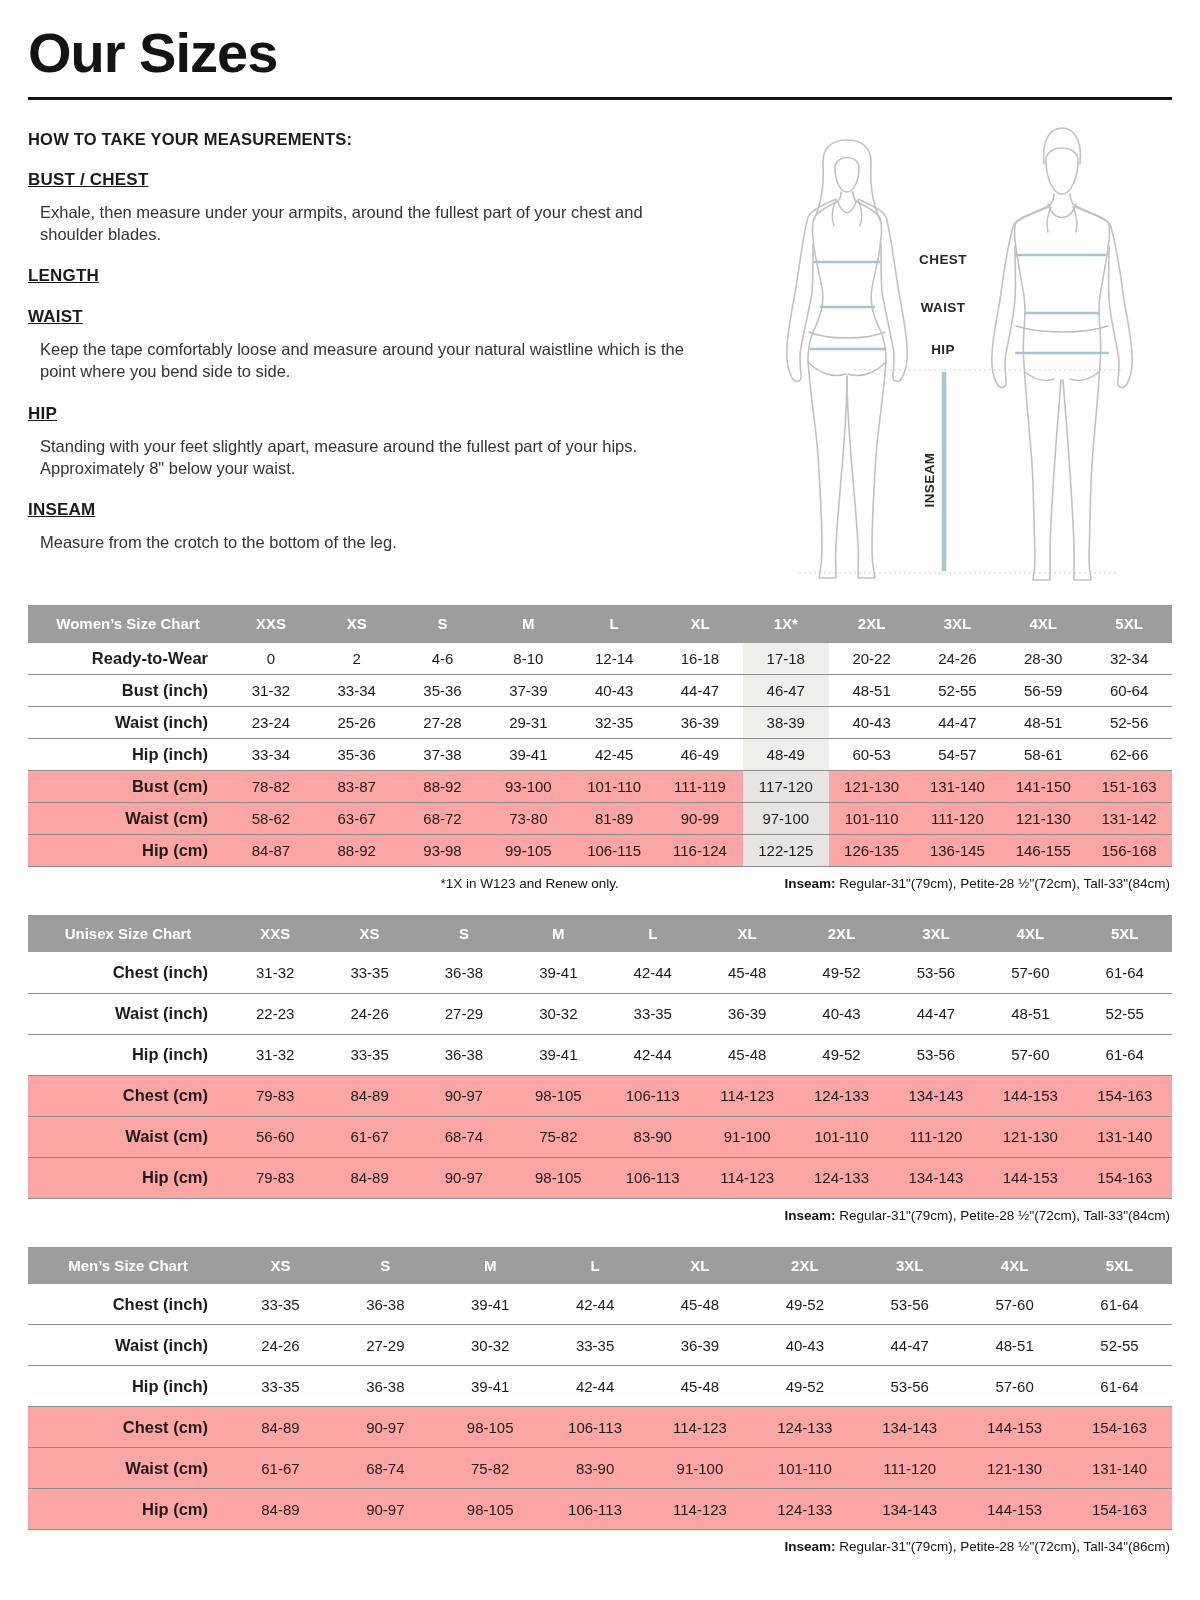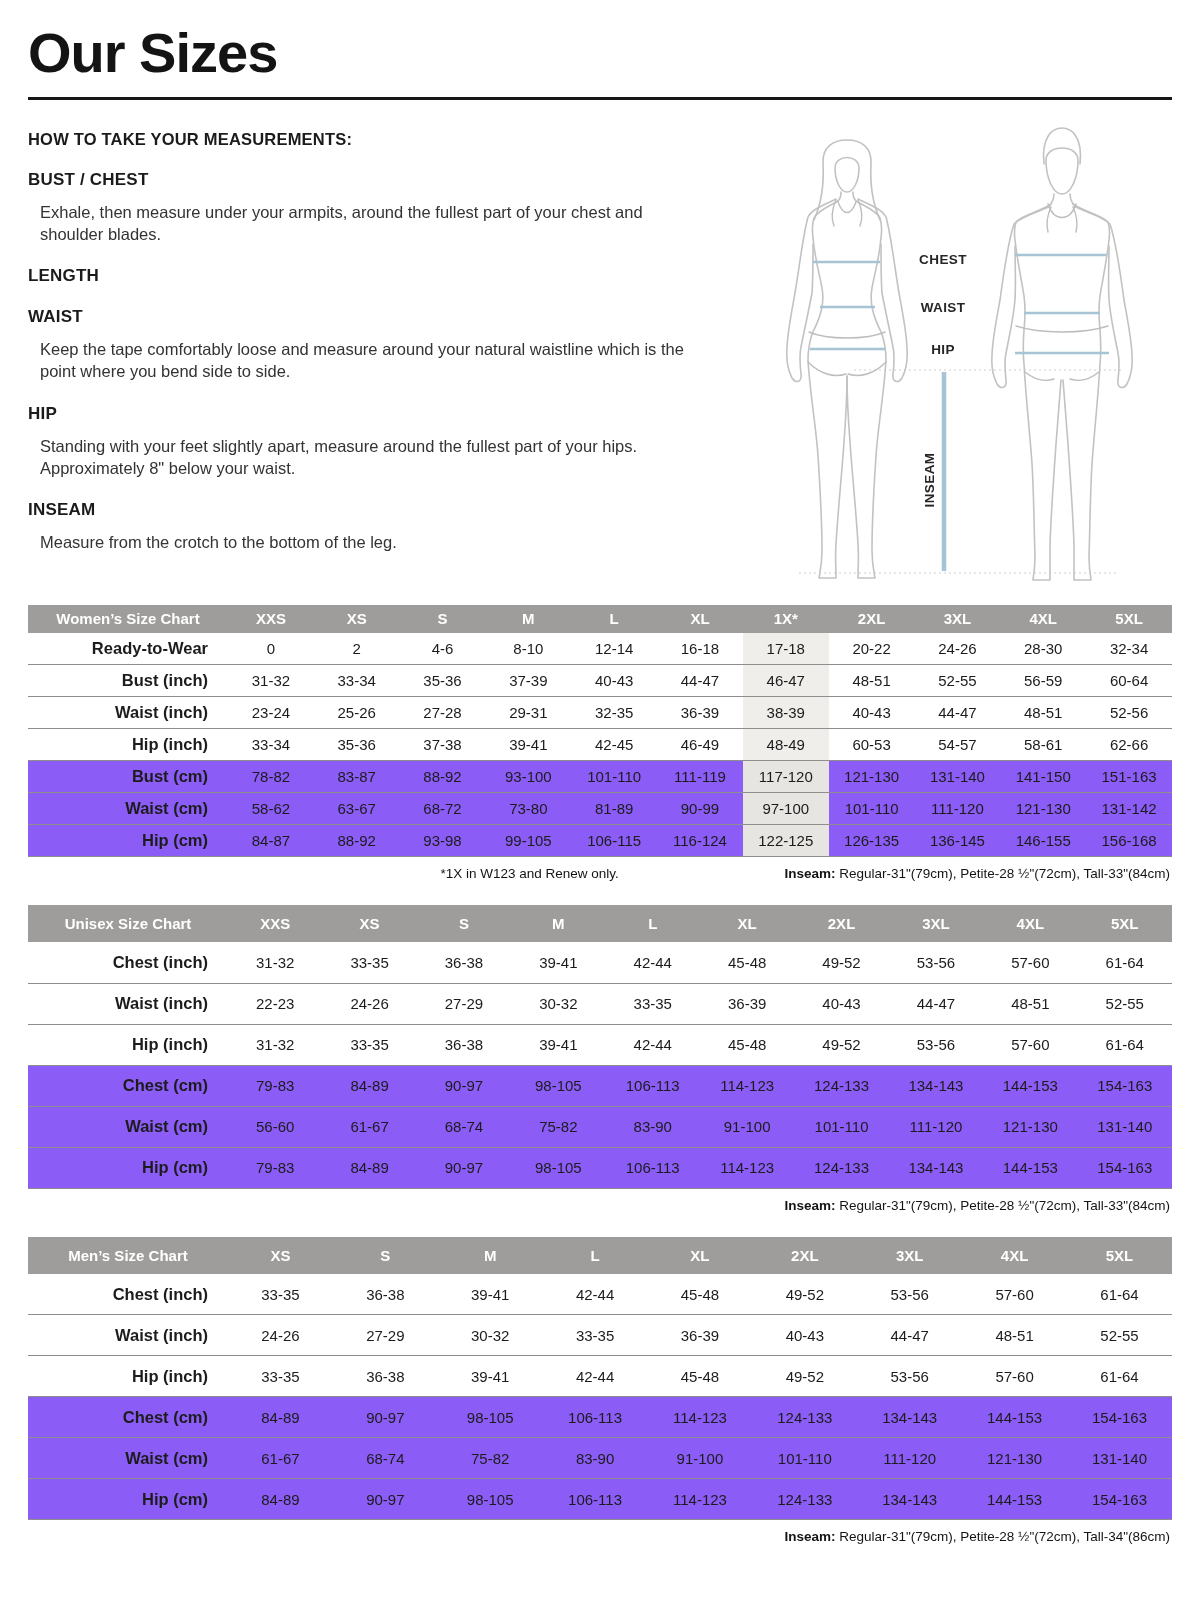--- a/index.html
+++ b/index.html
@@ -18,51 +18,51 @@
   }
   .title-rule { border: none; border-top: 3px solid #161616; margin: 0; }
 
   .content-row { display: flex; gap: 24px; margin-top: 20px; margin-bottom: 10px; }
   .instructions { width: 702px; }
   .instr-heading {
     font-size: 16.5px; font-weight: 700; color: #1b1b1b;
     margin: 10px 0 0 0; letter-spacing: 0.2px;
   }
   .measure-section { margin-top: 21px; }
-  .section-title { font-size: 17px; font-weight: 700; color: #1b1b1b; margin: 0 0 6px 0; letter-spacing: 0.2px; }
+  .section-title { font-size: 17px; font-weight: 700; color: #1b1b1b; margin: 0 0 6px 0; letter-spacing: 0.2px; text-decoration: underline; }
   .section-body { font-size: 16.5px; line-height: 1.32; color: #333; margin: 12px; }
 
   .figure-wrap { width: 430px; height: 475px; flex: none; }
   .figure-wrap svg { display: block; }
   .fig-outline { fill: none; stroke: #c2c2c2; stroke-width: 1.6; stroke-linecap: round; stroke-linejoin: round; }
   .fig-cloth   { fill: none; stroke: #bdbdbd; stroke-width: 1.4; stroke-linecap: round; }
   .fig-blue    { stroke: #a7c4d4; stroke-width: 2.6; }
   .fig-blue-bar{ stroke: #a7c4d4; stroke-width: 4.5; }
   .fig-dotted  { stroke: #cfcfcf; stroke-width: 1.2; stroke-dasharray: 2 3; }
   .fig-label   { font-size: 13.5px; font-weight: 700; fill: #262626; letter-spacing: 0.4px; }
 
   .tables-container { margin-top: 6px; }
   table.size-table { width: 100%; border-collapse: collapse; table-layout: fixed; }
   table.size-table thead th {
     background: #9e9d9b; color: #ffffff;
     font-size: 15px; font-weight: 700; height: 37px; padding: 0;
   }
-  table.size-table.compact thead th { height: 28px; }
+  table.size-table.compact thead th { height: 38px; }
   table.size-table th.tbl-title { font-size: 15px; }
   table.size-table tbody tr { border-bottom: 1.5px solid #8d8d8d; }
   table.size-table tbody th.row-label {
     text-align: right; padding: 0 20px 0 0;
     font-size: 16.5px; font-weight: 700; color: #1c1c1c; height: 41px;
   }
   table.size-table tbody td {
     text-align: center; font-size: 15px; color: #1c1c1c; height: 41px; padding: 0;
   }
   table.size-table.compact tbody th.row-label,
   table.size-table.compact tbody td { height: 32px; }
-  tr.shaded { background: #8b5cf6; }
+  tr.shaded { background: #fca5a5; }
   td.hl { background: #efeeeb; }
   tr.shaded td.hl { background: #e6e5e2; }
 
   .notes { display: flex; align-items: baseline; font-size: 13.5px; color: #141414; margin: 9px 2px 24px 2px; }
   .note-left { margin-left: 36%; }
   .note-right { margin-left: auto; }
   .note-right b { font-weight: 700; }
 </style>
 </head>
 <body>

